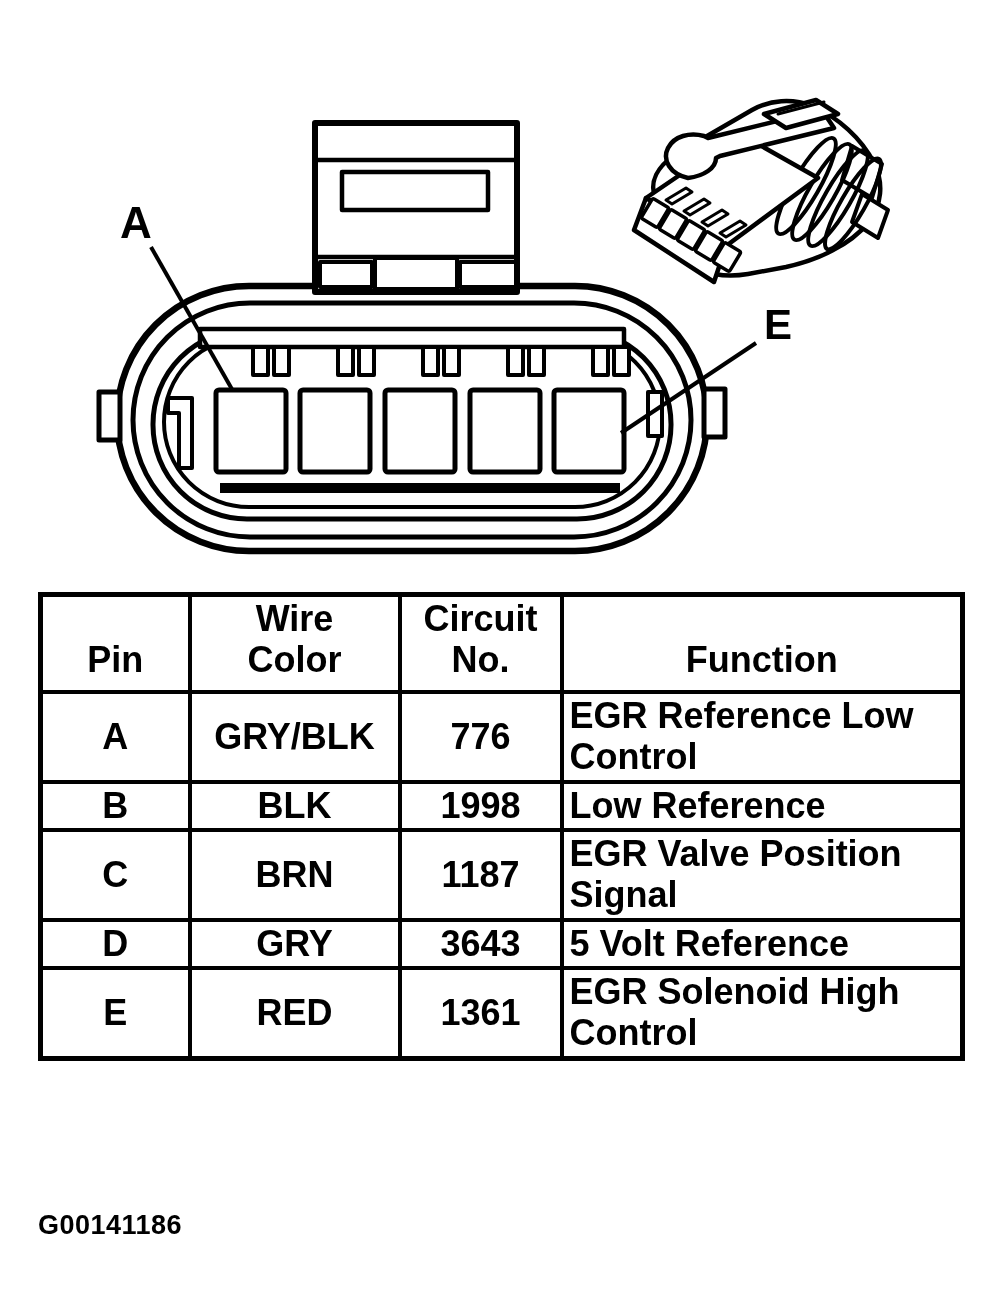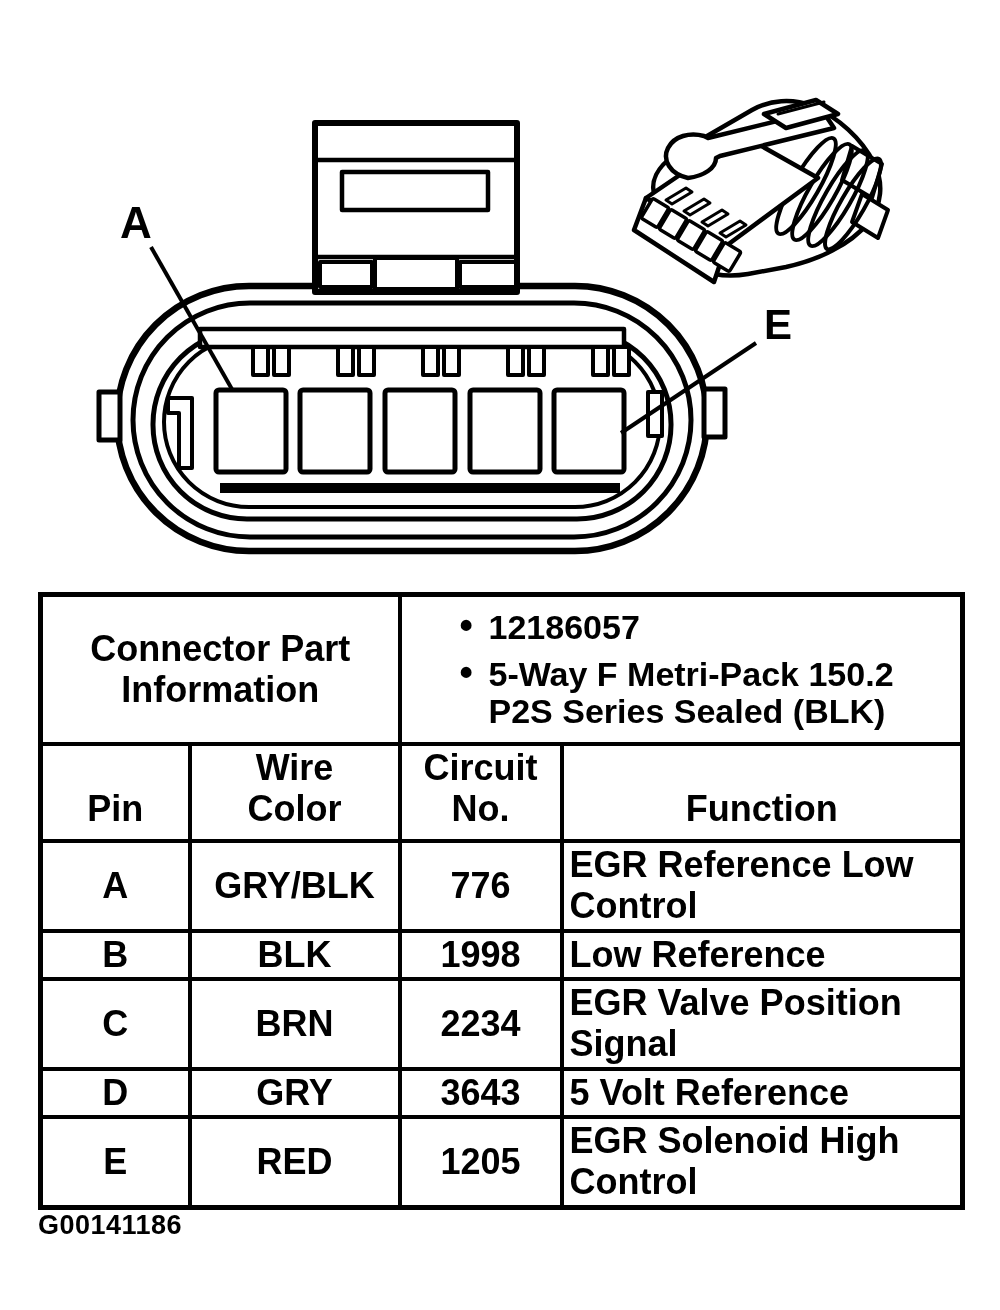--- a/index.html
+++ b/index.html
@@ -167,30 +167,20 @@
 </svg>
 
 <table class="conn">
   <colgroup>
     <col style="width:149px">
       <col style="width:210px">
       <col style="width:162px">
       <col>
   </colgroup>
   <tbody>
-      <tr>
-    <th class="part-info" colspan="2">Connector Part
-Information</th>
-    <th class="bullets-cell" colspan="2">
-      <ul>
-        <li>12186057</li>
-        <li>5-Way F Metri-Pack 150.2 P2S Series Sealed (BLK)</li>
-      </ul>
-    </th>
-  </tr>
   <tr class="colhead">
     <th>Pin</th>
     <th>Wire
 Color</th>
     <th>Circuit
 No.</th>
     <th>Function</th>
   </tr>
   <tr class="row-tall">
     <td class="pin-cell">A</td>
@@ -200,31 +190,31 @@
   </tr>
   <tr class="row-short">
     <td class="pin-cell">B</td>
     <td class="wire-cell">BLK</td>
     <td class="circ-cell">1998</td>
     <td class="func-cell">Low Reference</td>
   </tr>
   <tr class="row-tall">
     <td class="pin-cell">C</td>
     <td class="wire-cell">BRN</td>
-    <td class="circ-cell">2234</td>
+    <td class="circ-cell">1187</td>
     <td class="func-cell">EGR Valve Position Signal</td>
   </tr>
   <tr class="row-short">
     <td class="pin-cell">D</td>
     <td class="wire-cell">GRY</td>
     <td class="circ-cell">3643</td>
     <td class="func-cell">5 Volt Reference</td>
   </tr>
   <tr class="row-tall">
     <td class="pin-cell">E</td>
     <td class="wire-cell">RED</td>
-    <td class="circ-cell">1205</td>
+    <td class="circ-cell">1361</td>
     <td class="func-cell">EGR Solenoid High Control</td>
   </tr>
 </tbody>
   </table>
 
 <div class="figure-id">G00141186</div>
 
 </body></html>

